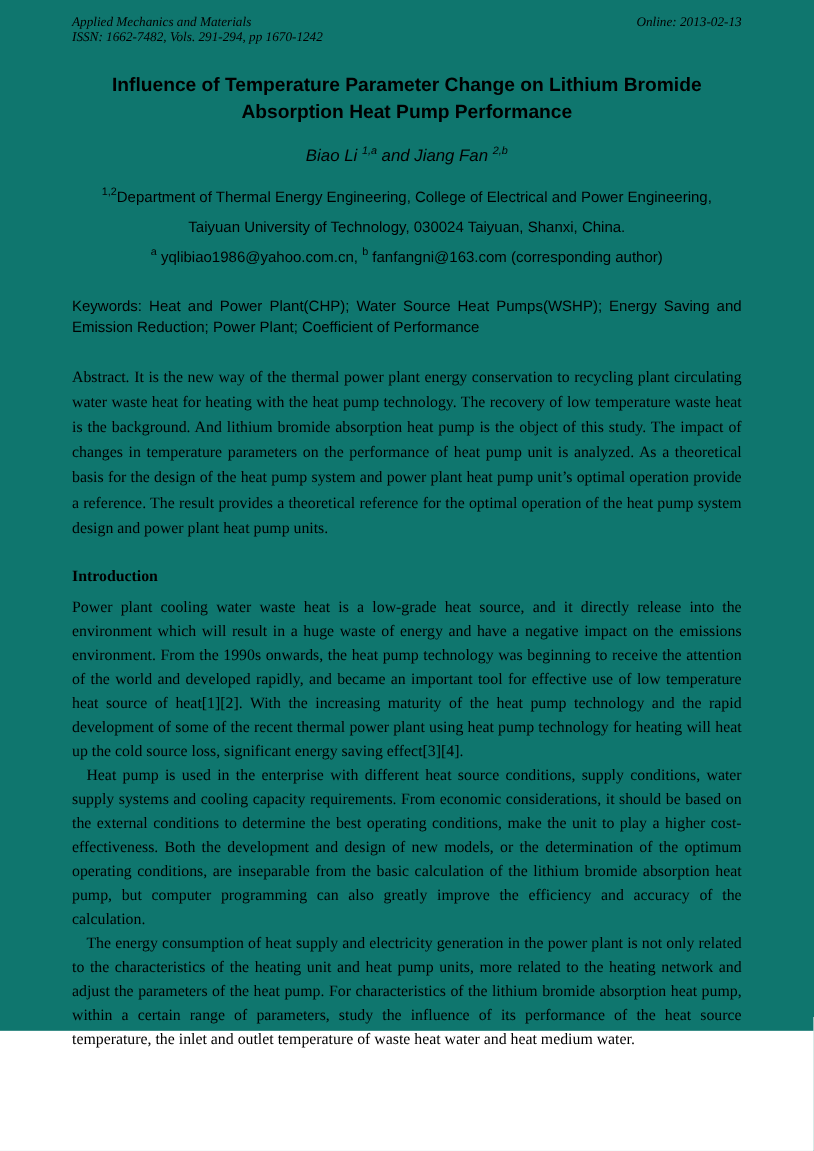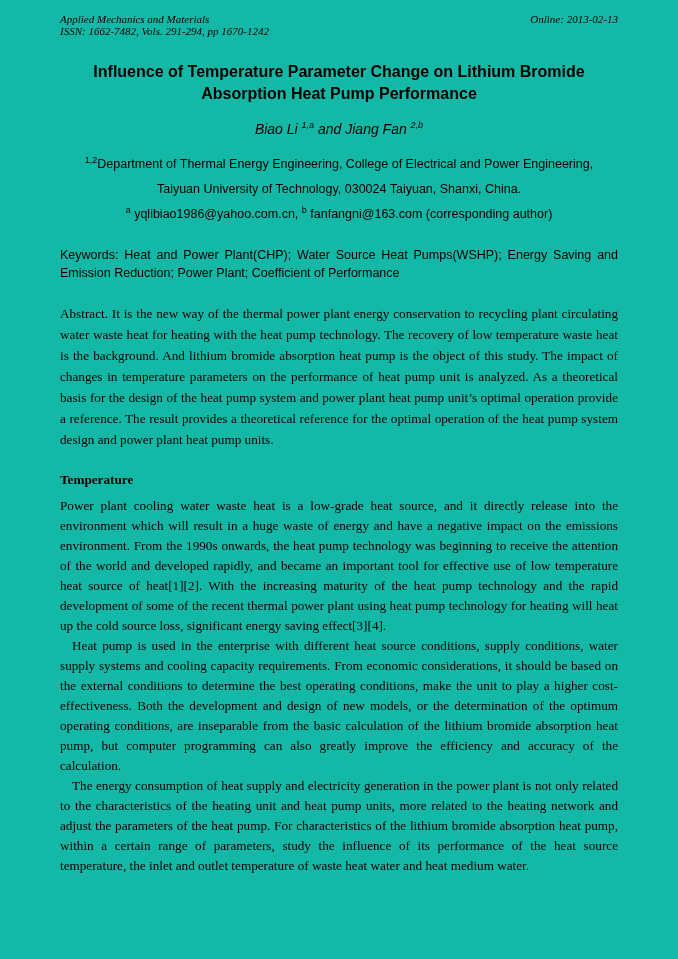--- a/index.html
+++ b/index.html
@@ -4,23 +4,23 @@
 <style>
   * { margin: 0; padding: 0; box-sizing: border-box; }
   html, body { width: 678px; height: 959px; background: #ffffff; }
   body {
     font-family: "Liberation Serif", serif;
     color: #000000;
     overflow: hidden;
   }
   .page {
     width: 678px;
-    height: 959px;
+    height: 859px;
     padding: 14px 60px 0 60px;
-    background: #14b8a6;
+    background: #0f766e;
   }
 
   
   .running-head {
     display: flex;
     justify-content: space-between;
     align-items: flex-start;
     font-family: "Liberation Serif", serif;
     font-style: italic;
     font-size: 11px;
@@ -115,20 +115,20 @@
       <div><sup class="affil-sup">1,2</sup><span>Department of Thermal Energy Engineering, College of Electrical and Power Engineering,</span></div>
       <div>Taiyuan University of Technology, 030024 Taiyuan, Shanxi, China.</div>
       <div><sup class="email-sup">a</sup><span> yqlibiao1986@yahoo.com.cn, </span><sup class="email-sup">b</sup><span> fanfangni@163.com (corresponding author)</span></div>
     </div>
   </div>
 
   <p class="keywords"><span class="kw-label">Keywords:</span><span> Heat and Power Plant(CHP); Water Source Heat Pumps(WSHP); Energy Saving and Emission Reduction; Power Plant; Coefficient of Performance</span></p>
 
   <p class="abstract"><span class="abs-label">Abstract.</span><span> It is the new way of the thermal power plant energy conservation to recycling plant circulating water waste heat for heating with the heat pump technology. The recovery of low temperature waste heat is the background. And lithium bromide absorption heat pump is the object of this study. The impact of changes in temperature parameters on the performance of heat pump unit is analyzed. As a theoretical basis for the design of the heat pump system and power plant heat pump unit’s optimal operation provide a reference. The result provides a theoretical reference for the optimal operation of the heat pump system design and power plant heat pump units.</span></p>
 
-  <h2 class="section-heading">Temperature</h2>
+  <h2 class="section-heading">Introduction</h2>
   <div class="body-text">
     <p>Power plant cooling water waste heat is a low-grade heat source, and it directly release into the environment which will result in a huge waste of energy and have a negative impact on the emissions environment. From the 1990s onwards, the heat pump technology was beginning to receive the attention of the world and developed rapidly, and became an important tool for effective use of low temperature heat source of heat[1][2]. With the increasing maturity of the heat pump technology and the rapid development of some of the recent thermal power plant using heat pump technology for heating will heat up the cold source loss, significant energy saving effect[3][4].</p>
     <p class="indent">Heat pump is used in the enterprise with different heat source conditions, supply conditions, water supply systems and cooling capacity requirements. From economic considerations, it should be based on the external conditions to determine the best operating conditions, make the unit to play a higher cost-effectiveness. Both the development and design of new models, or the determination of the optimum operating conditions, are inseparable from the basic calculation of the lithium bromide absorption heat pump, but computer programming can also greatly improve the efficiency and accuracy of the calculation.</p>
     <p class="indent">The energy consumption of heat supply and electricity generation in the power plant is not only related to the characteristics of the heating unit and heat pump units, more related to the heating network and adjust the parameters of the heat pump. For characteristics of the lithium bromide absorption heat pump, within a certain range of parameters, study the influence of its performance of the heat source temperature, the inlet and outlet temperature of waste heat water and heat medium water.</p>
   </div>
 
 </div>
 
 </body></html>

